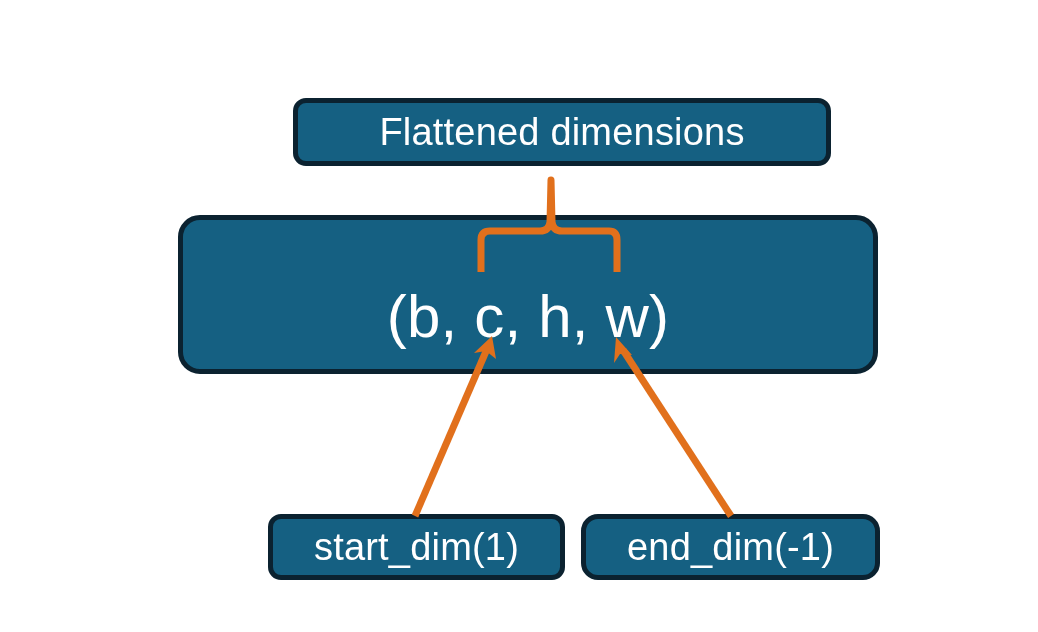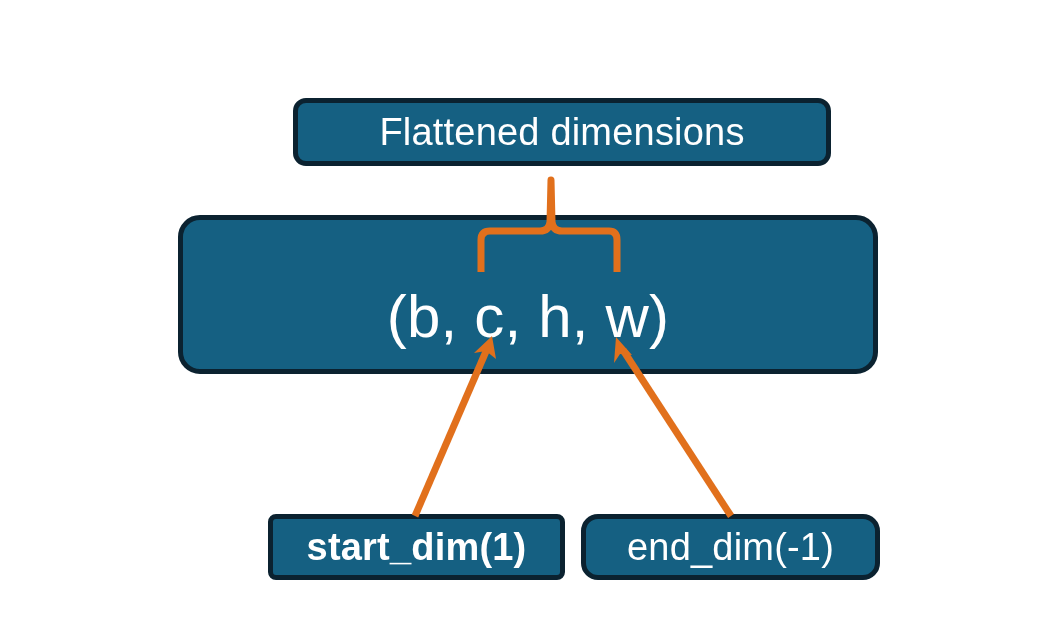--- a/index.html
+++ b/index.html
@@ -62,22 +62,21 @@
     top: 6px;
     margin-top: 32px;
   }
 
   
   #box-start-dim {
     left: 268px;
     top: 514px;
     width: 297px;
     height: 66px;
-    border-radius: 8px;
-    font-weight: bold;
+    border-radius: 13px;
   }
   #box-start-dim .node-label {
     font-size: 38px;
   }
 
   
   #box-end-dim {
     left: 581px;
     top: 514px;
     width: 299px;

